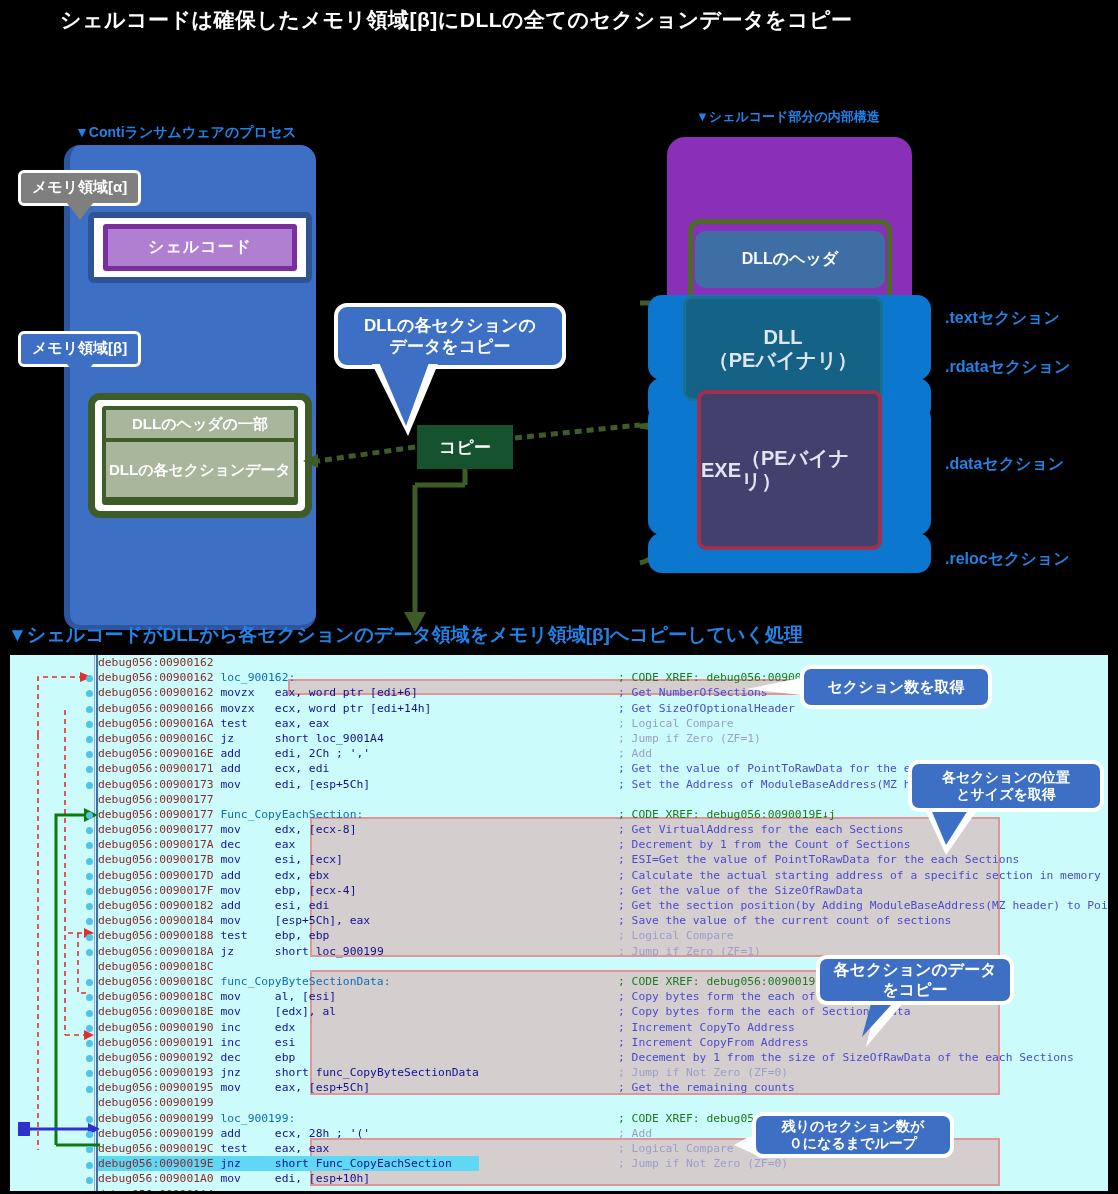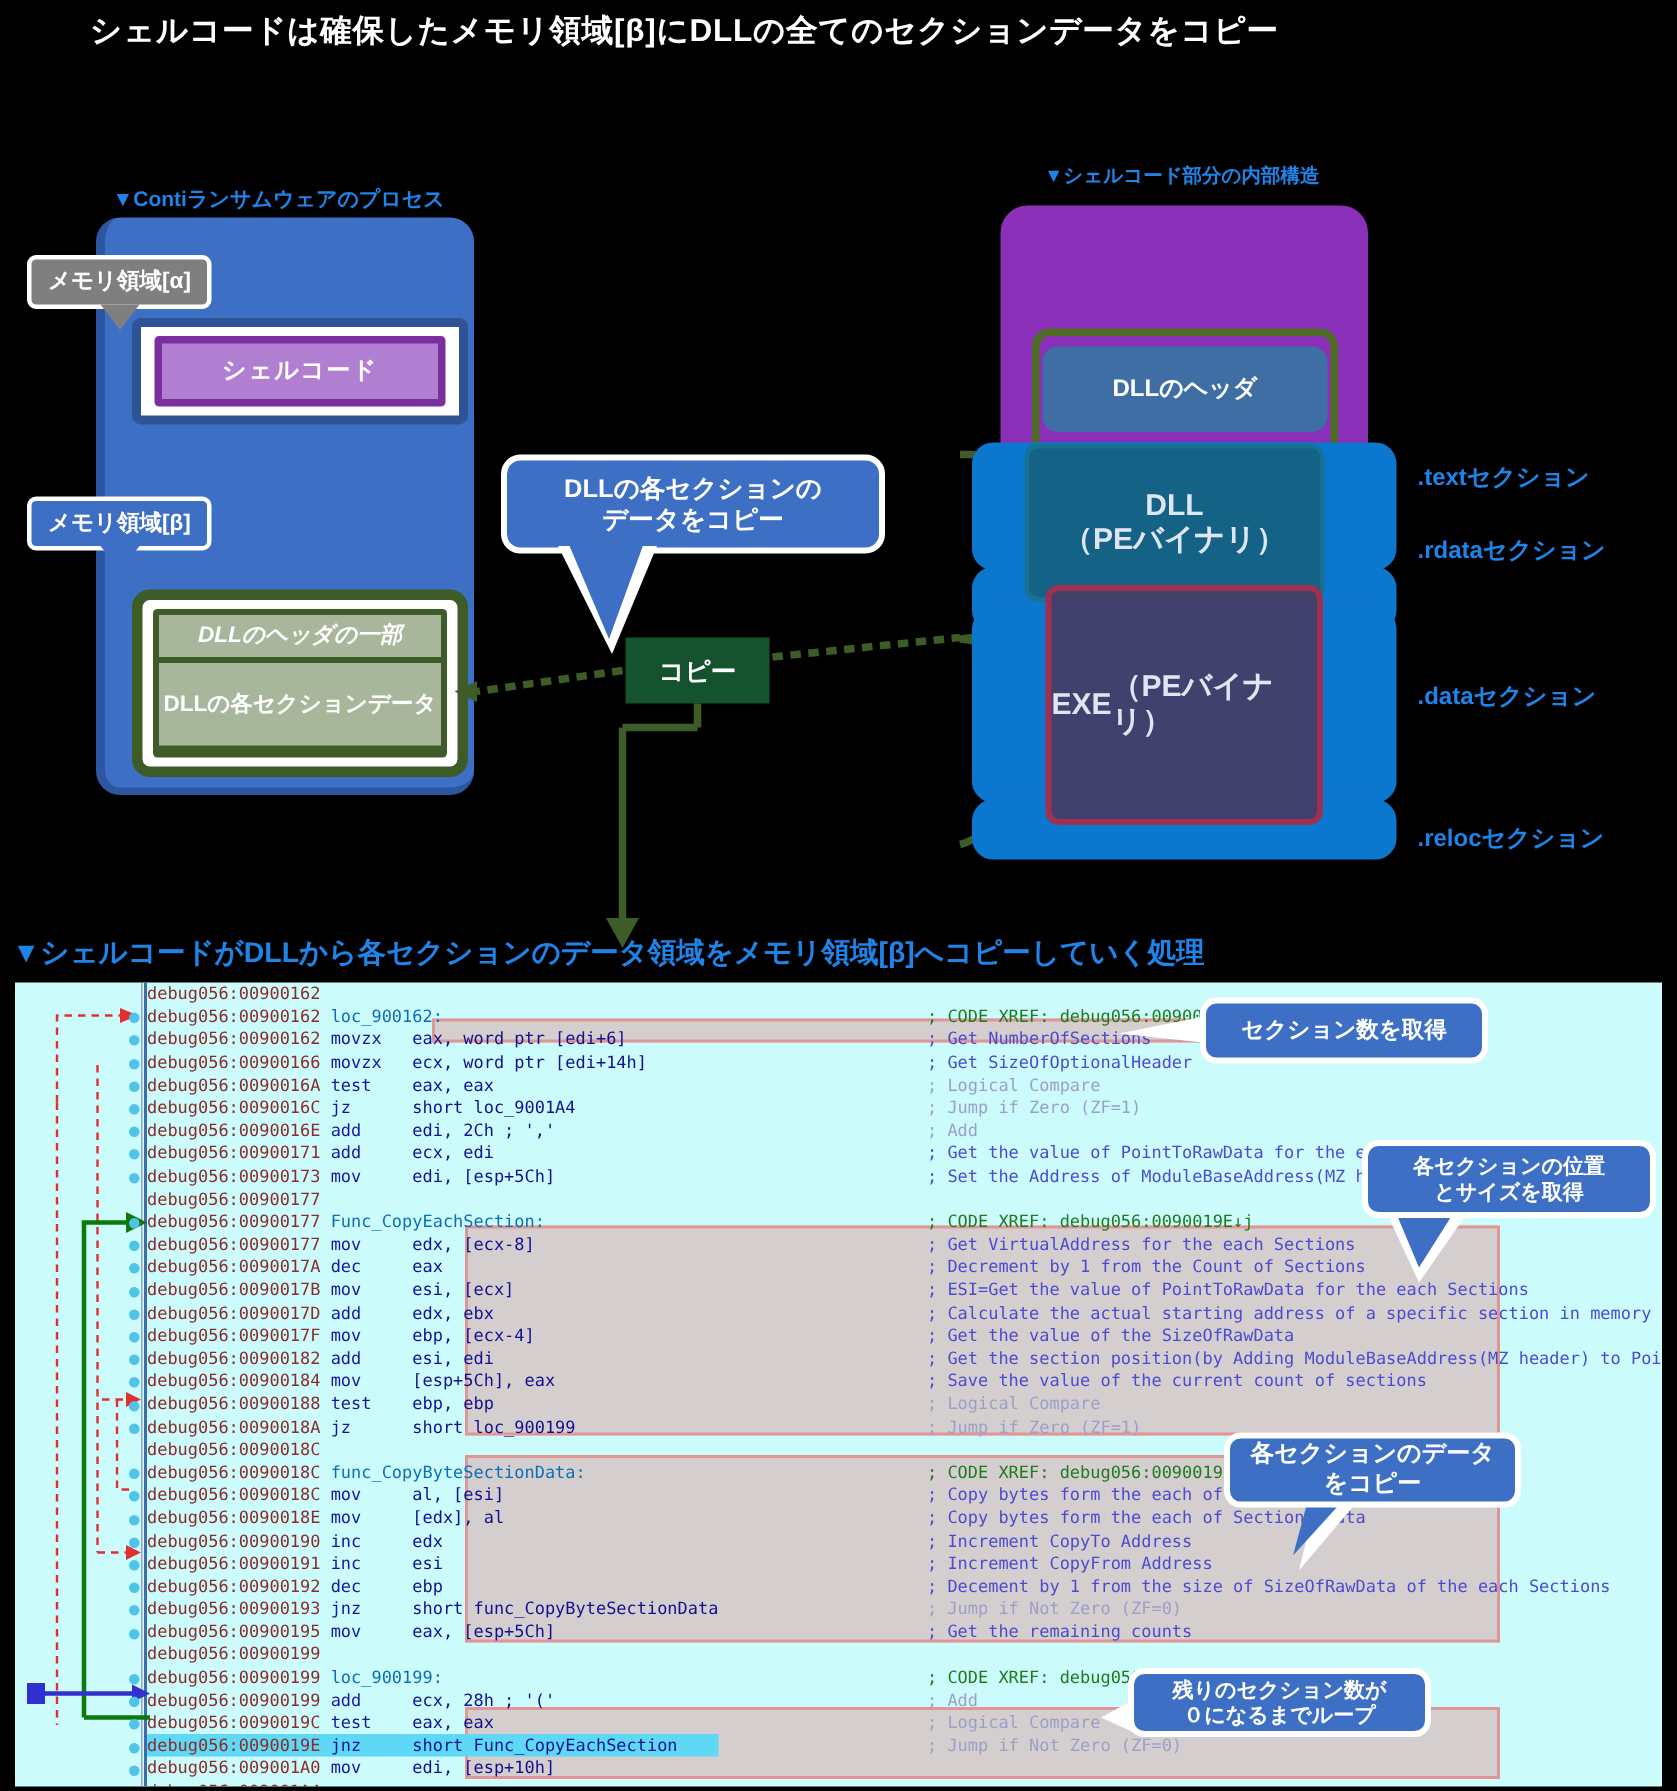--- a/index.html
+++ b/index.html
@@ -23,21 +23,21 @@
   .sec-caption {
     position: absolute; color: #1f83e8; font-weight: bold;
     white-space: nowrap;
   }
   #cap-process { left: 75px; top: 124px; font-size: 14px; }
   #cap-shellcode { left: 696px; top: 108px; font-size: 13px; }
   #cap-code { left: 8px; top: 622px; font-size: 19px; }
 
   
   #proc-box {
-    position: absolute; left: 64px; top: 145px; width: 252px; height: 385px;
+    position: absolute; left: 64px; top: 145px; width: 252px; height: 485px;
     background: #3d6fc4; border-radius: 16px;
     border-left: 6px solid #2d56a0; border-bottom: 5px solid #2d56a0; padding-left: 28px;
   }
   #shell-outer {
     position: absolute; left: 18px; top: 67px; width: 224px; height: 71px;
     background: #fff; border: 6px solid #2f5496; border-radius: 6px;
   }
   #shell-inner {
     position: absolute; left: 9px; top: 6px; width: 194px; height: 47px;
     background: #b07fd1; border: 5px solid #7b2f9e; border-radius: 3px;
@@ -50,21 +50,21 @@
   }
   #beta-inner {
     position: absolute; left: 7px; top: 6px; width: 196px; height: 99px;
     background: #3e5c28; border-radius: 3px; padding: 4px;
   }
   .beta-row {
     background: #a8b79b; color: #fff; font-size: 15px; font-weight: bold;
     display:flex; align-items:center; justify-content:center; text-align:center;
     line-height: 1.15;
   }
-  #beta-row1 { height: 28px; margin-bottom: 4px; font-style: italic; }
+  #beta-row1 { height: 28px; margin-bottom: 4px; }
   #beta-row2 { height: 55px; }
 
   
   .tag {
     position: absolute; color: #fff; font-size: 15px; font-weight: bold;
     border-radius: 6px; padding: 5px 11px 6px 11px; white-space: nowrap;
     border: 3px solid #fff;
   }
   .tag::after {
     content: ""; position: absolute; left: 50%; transform: translateX(-50%);
@@ -123,21 +123,21 @@
     position: absolute; left: 945px; color: #1f83e8;
     font-size: 16px; font-weight: bold; white-space: nowrap;
   }
   #lbl-text  { top: 308px; }
   #lbl-rdata { top: 357px; }
   #lbl-data  { top: 454px; }
   #lbl-reloc { top: 549px; }
 
   
   #copy-bubble {
-    position: absolute; left: 334px; top: 303px; width: 256px; height: 66px;
+    position: absolute; left: 334px; top: 303px; width: 232px; height: 66px;
     background: #3d6fc4; border: 4px solid #fff; border-radius: 13px;
     display:flex; flex-direction:column; align-items:center; justify-content:center;
     color:#fff; font-size:17px; font-weight:bold; line-height:1.25; text-align:center;
   }
   #copy-box {
     position: absolute; left: 417px; top: 425px; width: 96px; height: 44px;
     background: #14532d; color: #fff; font-size: 17px; font-weight: bold;
     display:flex; align-items:center; justify-content:center;
   }
 

